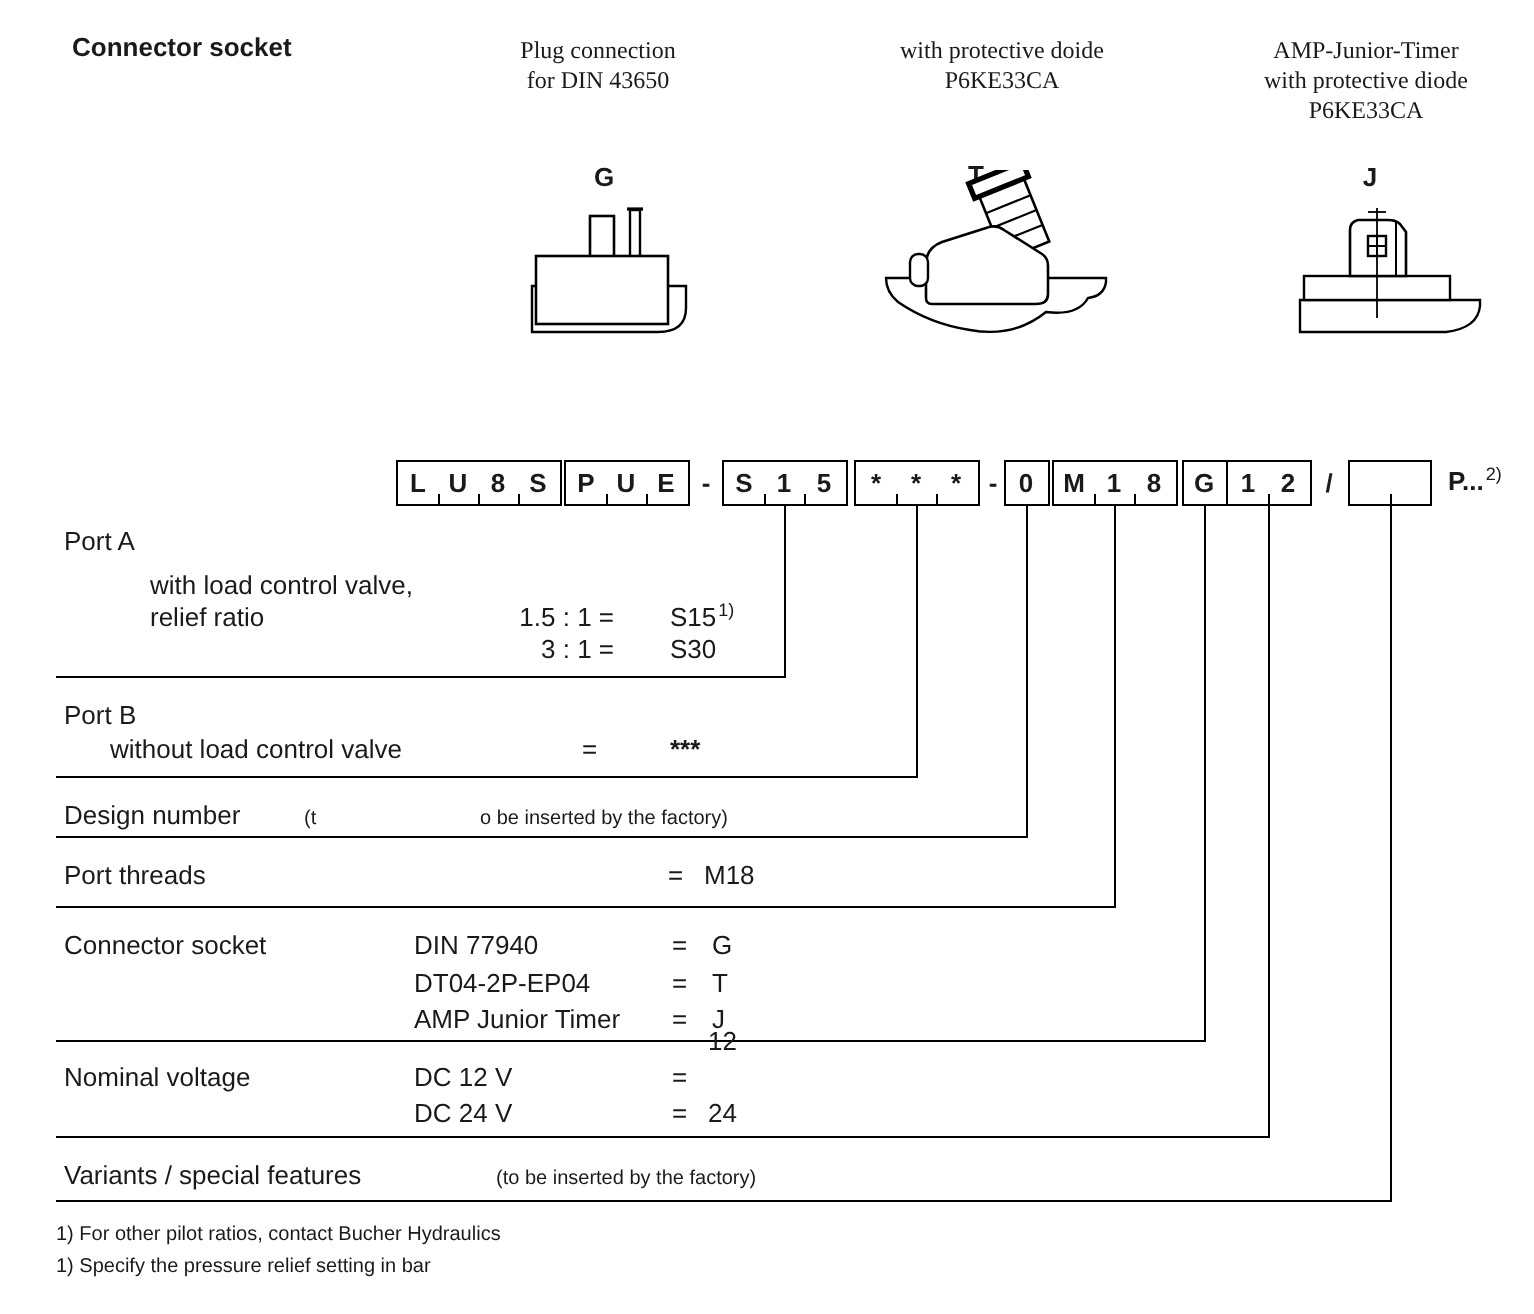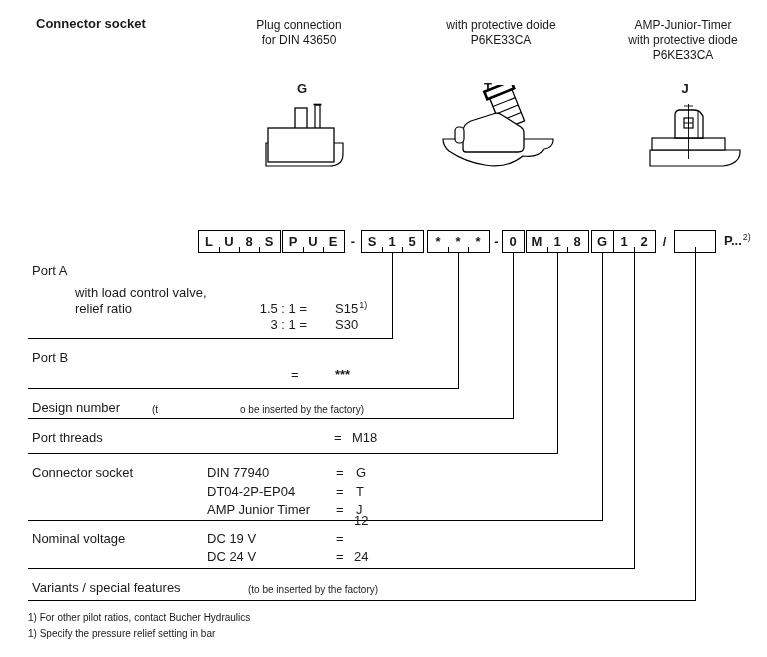--- a/index.html
+++ b/index.html
@@ -2,21 +2,21 @@
 <html><head>
 <meta charset="utf-8">
 <style>
   html,body { margin:0; padding:0; background:#fff; }
   .page {
     position:relative; width:767px; height:657px; background:#ffffff;
     font-family:"Liberation Sans", sans-serif; color:#1a1a1a; overflow:hidden;
   }
   .abs { position:absolute; }
   .t13 { font-size:13px; line-height:16px; white-space:nowrap; }
-  .t12 { font-size:12px; line-height:15px; }
+  .t12 { font-size:12px; line-height:15px;font-family:Liberation Serif, serif; }
   .t10 { font-size:10px; line-height:13px; white-space:nowrap; }
   .bold { font-weight:bold; }
   .center { text-align:center; }
   .right { text-align:right; }
   .sup { font-size:9px; position:relative; top:-5px; margin-left:1px; }
 
   
   .codebox {
     position:absolute; top:230px; height:23px; box-sizing:border-box;
     border:1.5px solid #000; display:flex; align-items:stretch; background:#fff;
@@ -161,20 +161,21 @@
   <div class="abs t13" style="left:75px;top:285px">with load control valve,</div>
   <div class="abs t13" style="left:75px;top:301px">relief ratio</div>
   <div class="abs t13 right" style="left:230px;top:301px;width:77px">1.5 : 1 =</div>
   <div class="abs t13" style="left:335px;top:301px">
     <span>S15</span><span class="sup">1)</span>
   </div>
   <div class="abs t13 right" style="left:230px;top:317px;width:77px">3 : 1 =</div>
   <div class="abs t13" style="left:335px;top:317px">S30</div>
 
   <div class="abs t13" style="left:32px;top:350px">Port B</div>
+  <div class="abs t13" style="left:55px;top:367px">without load control valve</div>
   <div class="abs t13" style="left:291px;top:367px">=</div>
   <div class="abs t13 bold" style="left:335px;top:367px">***</div>
 
   <div class="abs t13" style="left:32px;top:400px">Design number</div>
   <div class="abs t10" style="left:152px;top:403px">(t</div>
   <div class="abs t10" style="left:240px;top:403px">o be inserted by the factory)</div>
 
   <div class="abs t13" style="left:32px;top:430px">Port threads</div>
   <div class="abs t13" style="left:334px;top:430px">=</div>
   <div class="abs t13" style="left:352px;top:430px">M18</div>
@@ -184,21 +185,21 @@
   <div class="abs t13" style="left:336px;top:465px">=</div>
   <div class="abs t13" style="left:356px;top:465px">G</div>
   <div class="abs t13" style="left:207px;top:484px">DT04-2P-EP04</div>
   <div class="abs t13" style="left:336px;top:484px">=</div>
   <div class="abs t13" style="left:356px;top:484px">T</div>
   <div class="abs t13" style="left:207px;top:502px">AMP Junior Timer</div>
   <div class="abs t13" style="left:336px;top:502px">=</div>
   <div class="abs t13" style="left:356px;top:502px">J</div>
 
   <div class="abs t13" style="left:32px;top:531px">Nominal voltage</div>
-  <div class="abs t13" style="left:207px;top:531px">DC 19 V</div>
+  <div class="abs t13" style="left:207px;top:531px">DC 12 V</div>
   <div class="abs t13" style="left:336px;top:531px">=</div>
   <div class="abs t13" style="left:354px;top:513px">12</div>
   <div class="abs t13" style="left:207px;top:549px">DC 24 V</div>
   <div class="abs t13" style="left:336px;top:549px">=</div>
   <div class="abs t13" style="left:354px;top:549px">24</div>
 
   <div class="abs t13" style="left:32px;top:580px">Variants / special features</div>
   <div class="abs t10" style="left:248px;top:583px">(to be inserted by the factory)</div>
 
   <div class="abs t10" style="left:28px;top:611px">1) For other pilot ratios, contact Bucher Hydraulics</div>

